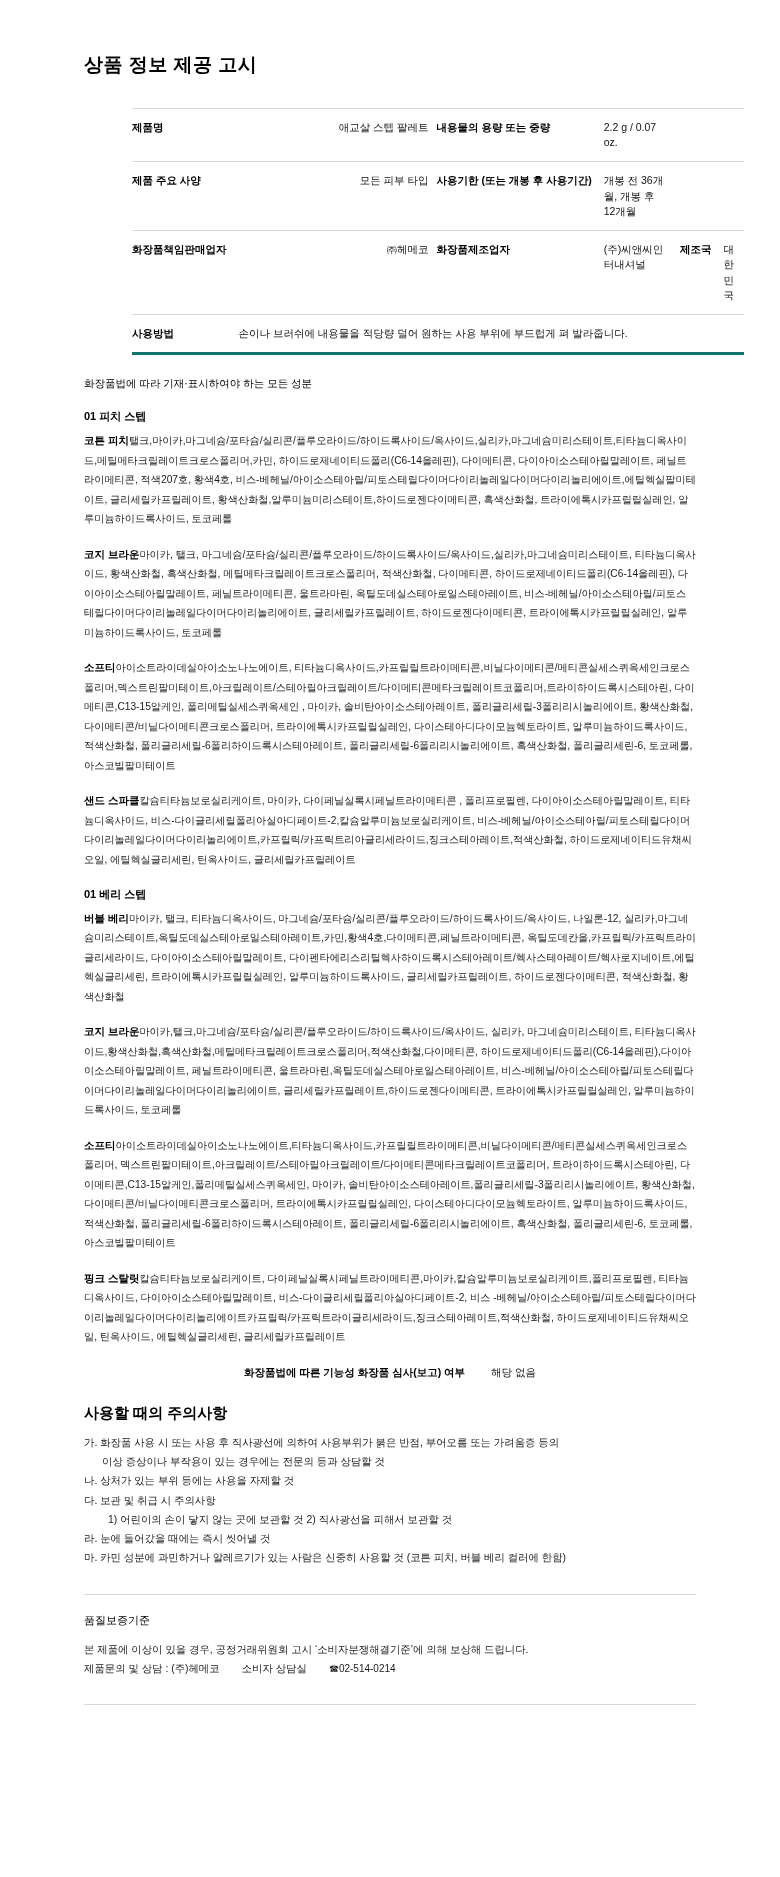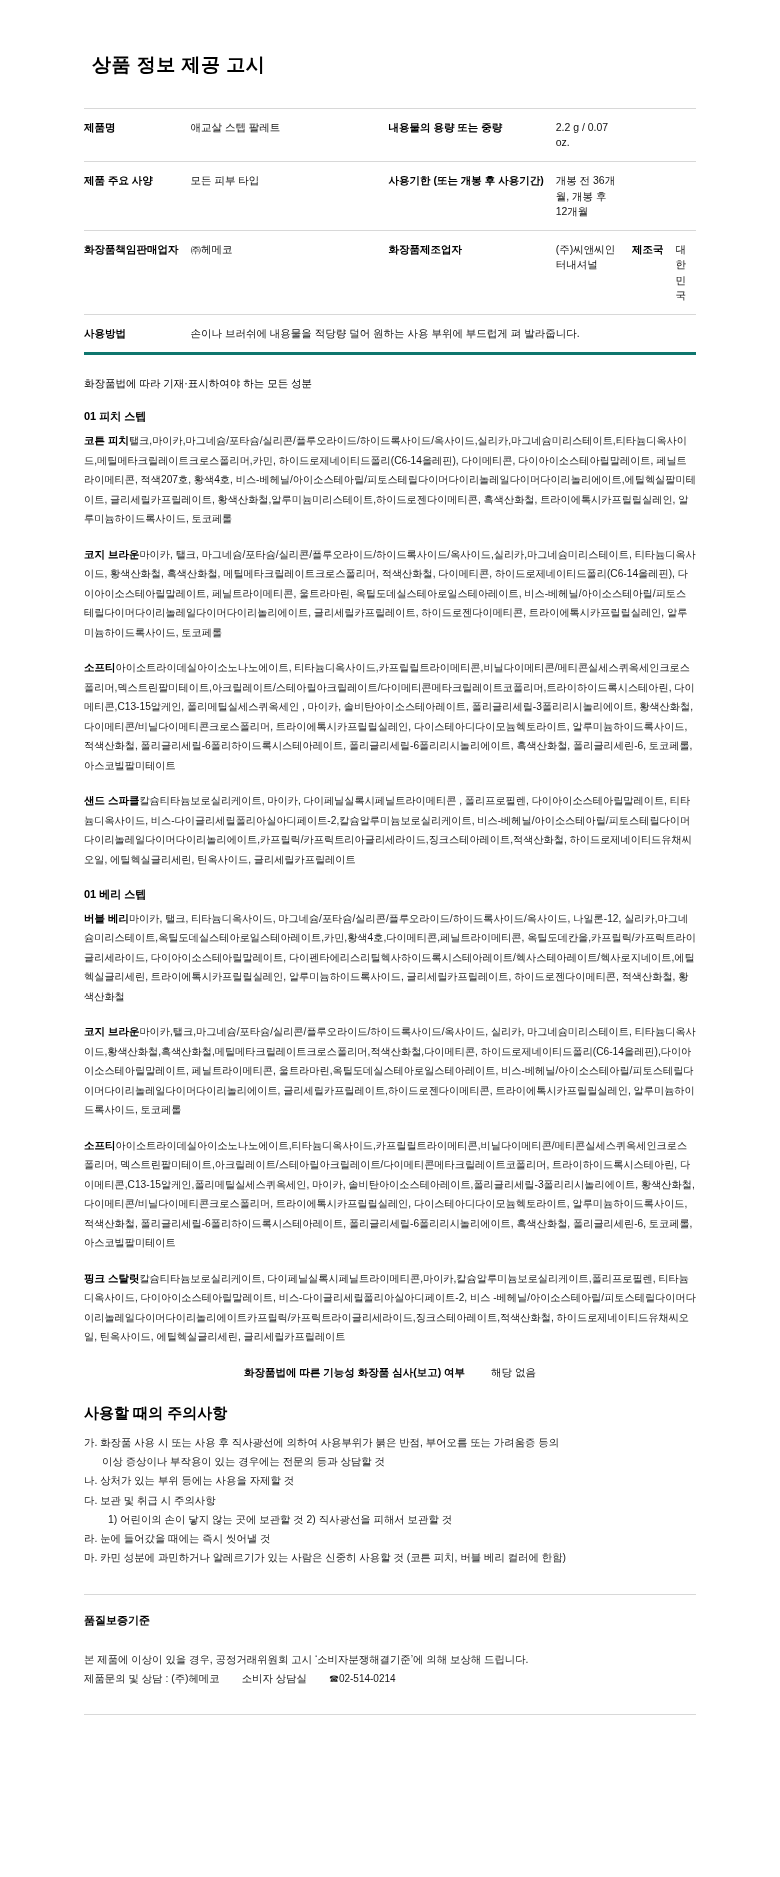--- a/index.html
+++ b/index.html
@@ -15,27 +15,28 @@
   }
   .page {
     width: 780px;
     box-sizing: border-box;
     padding: 52px 84px 40px 84px;
   }
   .doc-title {
     font-size: 19px;
     font-weight: bold;
     letter-spacing: 0.5px;
-    margin: 0 0 30px 8px;
+    margin: 0 0 30px 0;
     color: #000;
   }
   .spec-table {
     width: 100%;
     border-collapse: collapse;
     margin-bottom: 6px;
+    margin-left: 48px;
   }
   .spec-table tr {
     border-top: 1px solid #d8d8d8;
   }
   .spec-table tr:last-child {
     border-bottom: 3px solid #0f766e;
   }
   .spec-table td {
     padding: 11px 0 11px 0;
     font-size: 10.5px;
@@ -44,20 +45,21 @@
   }
   .lbl {
     font-weight: bold;
     white-space: nowrap;
     width: 62px;
     color: #000;
   }
   .val {
     padding-left: 12px !important;
     width: 190px;
+    text-align: right;
   }
   .lbl2 {
     font-weight: bold;
     white-space: nowrap;
     width: 120px;
     color: #000;
     padding-left: 8px !important;
   }
   .val2 {
     padding-left: 12px !important;
@@ -134,22 +136,22 @@
   .caution-list .indent2 {
     padding-left: 24px;
   }
   .rule {
     border: none;
     border-top: 1px solid #d8d8d8;
     margin: 26px 0 18px 0;
   }
   .guarantee-title {
     font-size: 11px;
-    font-weight: bold;
-    margin: 0 0 22px 0;
+    font-weight: normal;
+    margin: 0 0 12px 0;
     color: #000;
   }
   .guarantee-body {
     font-size: 10.4px;
     line-height: 1.85;
     color: #1a1a1a;
   }
   .guarantee-body .gap {
     margin-left: 22px;
     margin-top: 46px;

